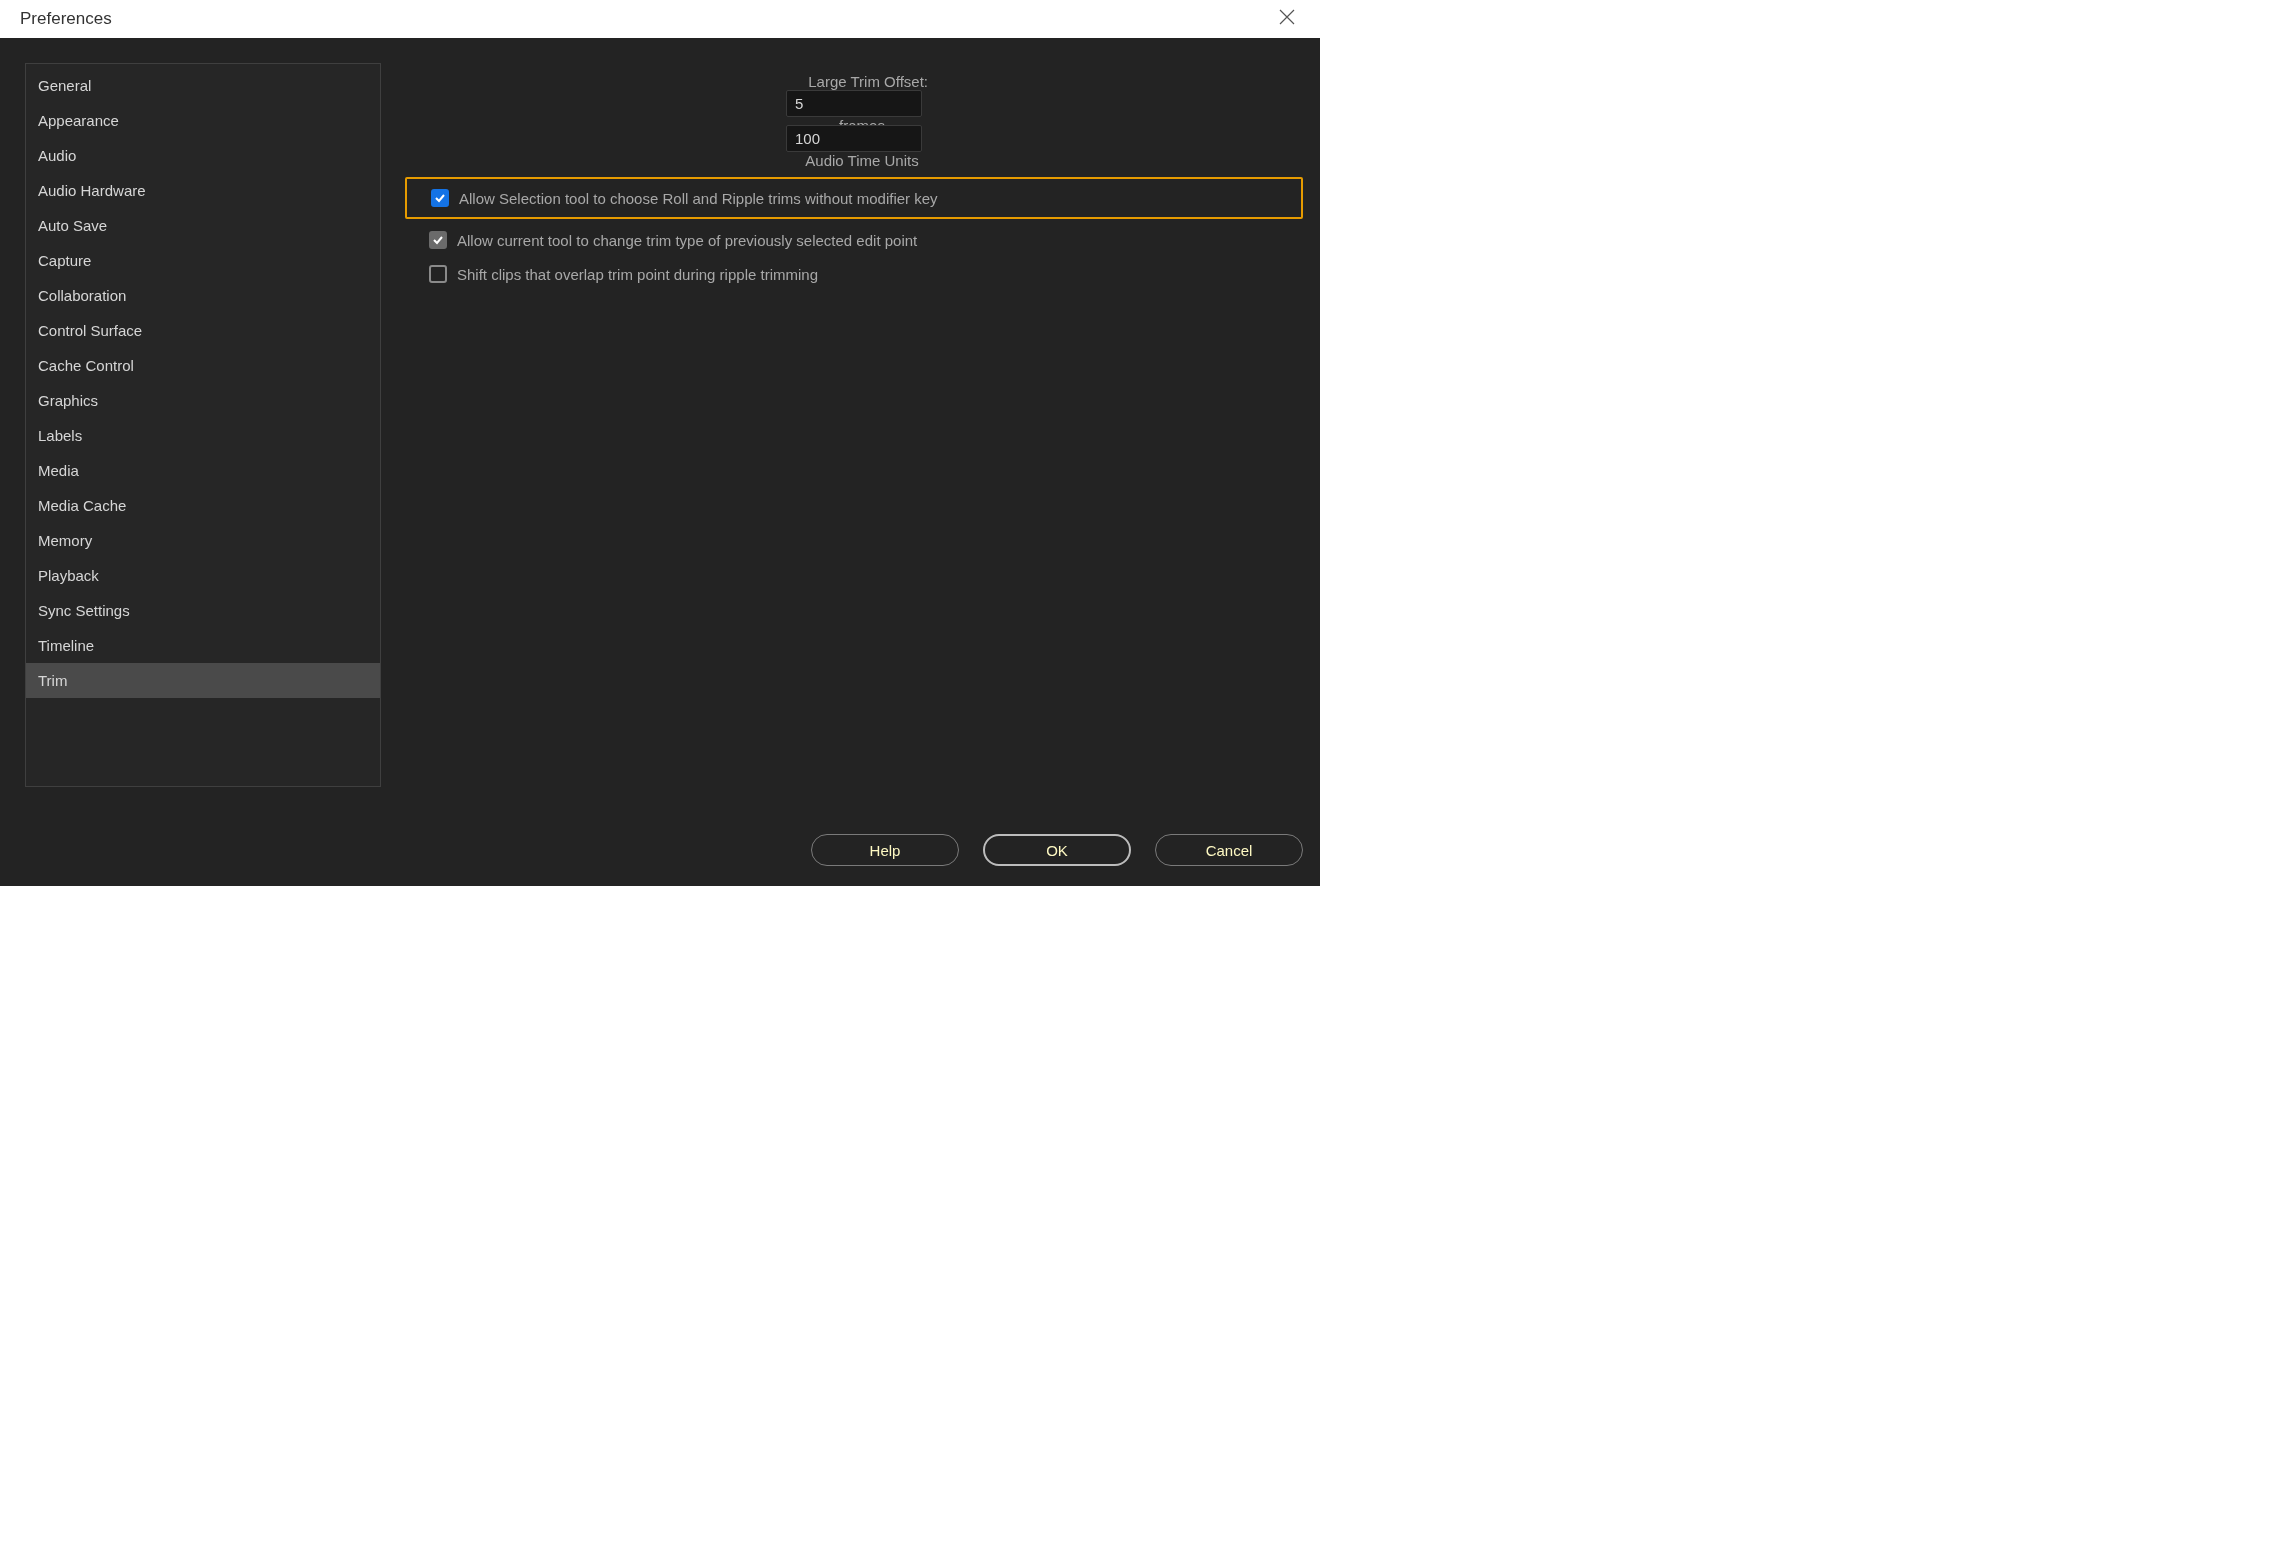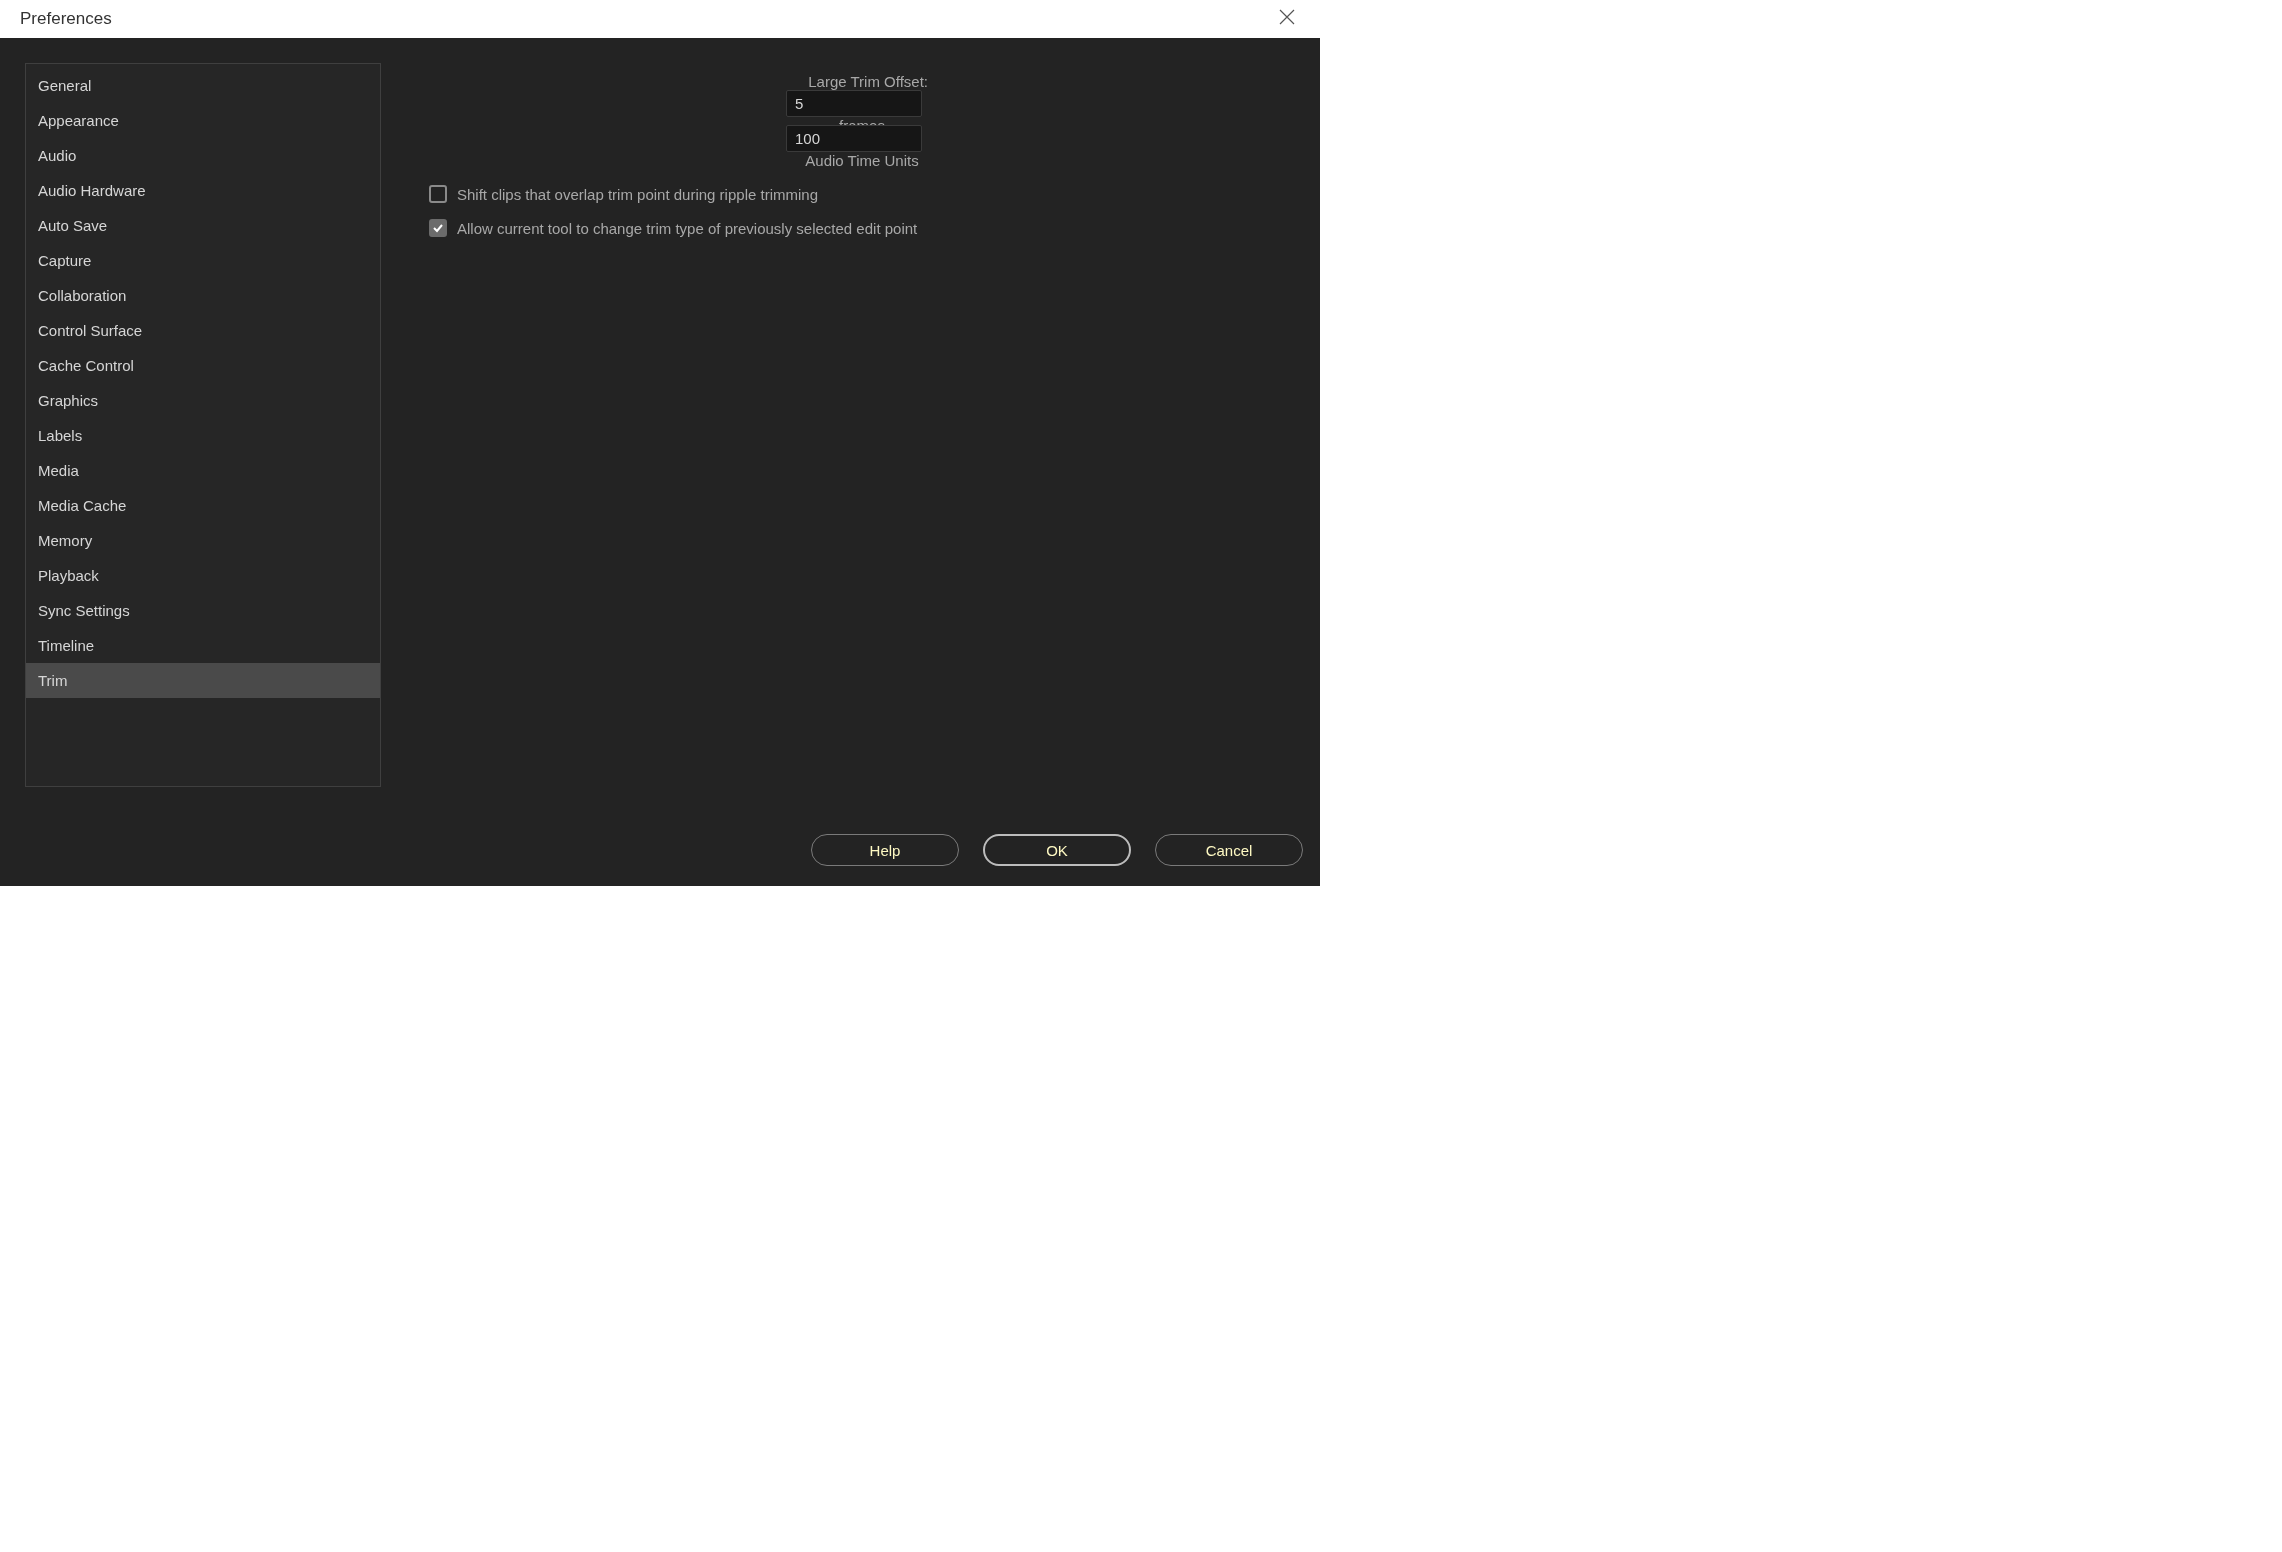--- a/index.html
+++ b/index.html
@@ -199,35 +199,45 @@
         <input class="field-input" value="5" style="">
         <span class="field-suffix">frames</span>
       </div>
 
       <div class="field-row">
         <span class="field-label"></span>
         <input class="field-input" value="100" style="">
         <span class="field-suffix">Audio Time Units</span>
       </div>
 
-
-      <div class="checkbox-row">
-        <span class="checkbox"></span>
-        <span class="checkbox-label">Shift clips that overlap trim point during ripple trimming</span>
+      <div class="highlight-box">
+        <div class="checkbox-row">
+          <span class="checkbox checked">
+            <svg viewBox="0 0 12 12">
+                <path d="M2 6 L5 9 L10 3" stroke="#fff" stroke-width="2" fill="none"></path>
+              </svg>
+          </span>
+          <span class="checkbox-label">Allow Selection tool to choose Roll and Ripple trims without modifier key</span>
+        </div>
       </div>
 
       <div class="checkbox-row">
         <span class="checkbox checked disabled-look">
           <svg viewBox="0 0 12 12">
               <path d="M2 6 L5 9 L10 3" stroke="#fff" stroke-width="2" fill="none"></path>
             </svg>
         </span>
         <span class="checkbox-label">Allow current tool to change trim type of previously selected edit point</span>
       </div>
 
+      <div class="checkbox-row">
+        <span class="checkbox"></span>
+        <span class="checkbox-label">Shift clips that overlap trim point during ripple trimming</span>
+      </div>
+
     </div>
   </div>
 
   <div class="button-row">
     <button class="btn">Help</button>
     <button class="btn default">OK</button>
     <button class="btn">Cancel</button>
   </div>
 </div>
 

